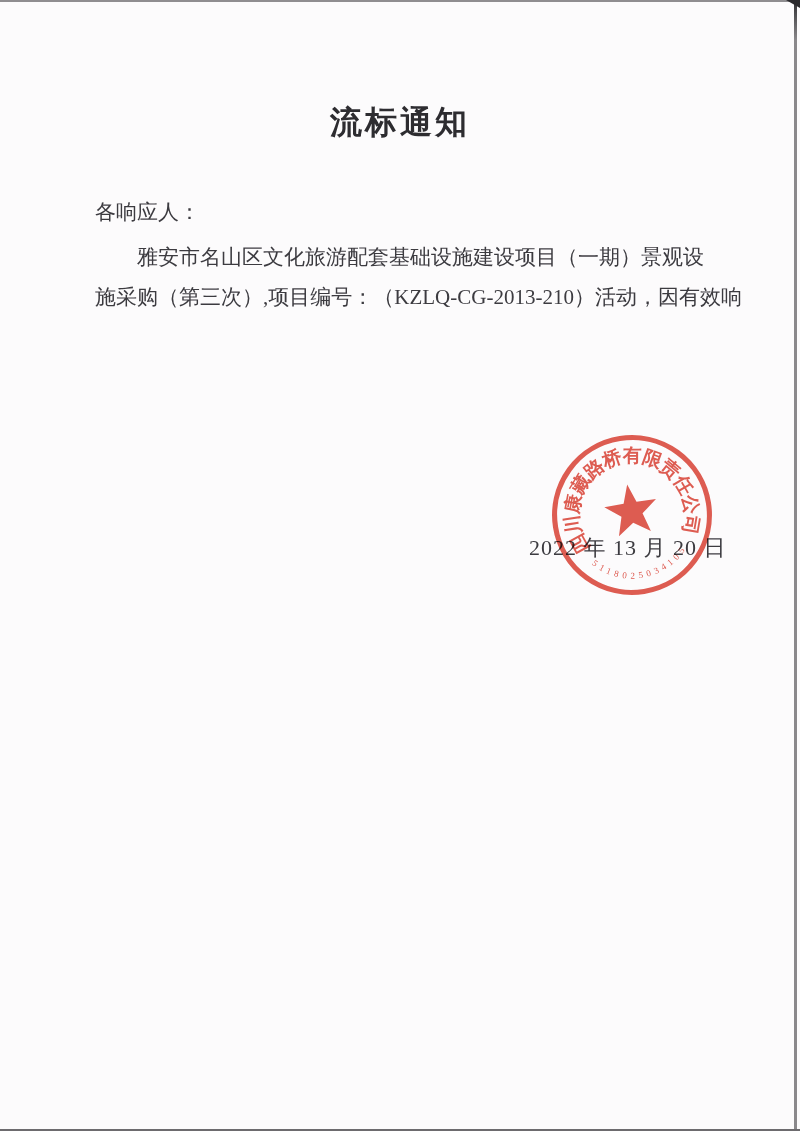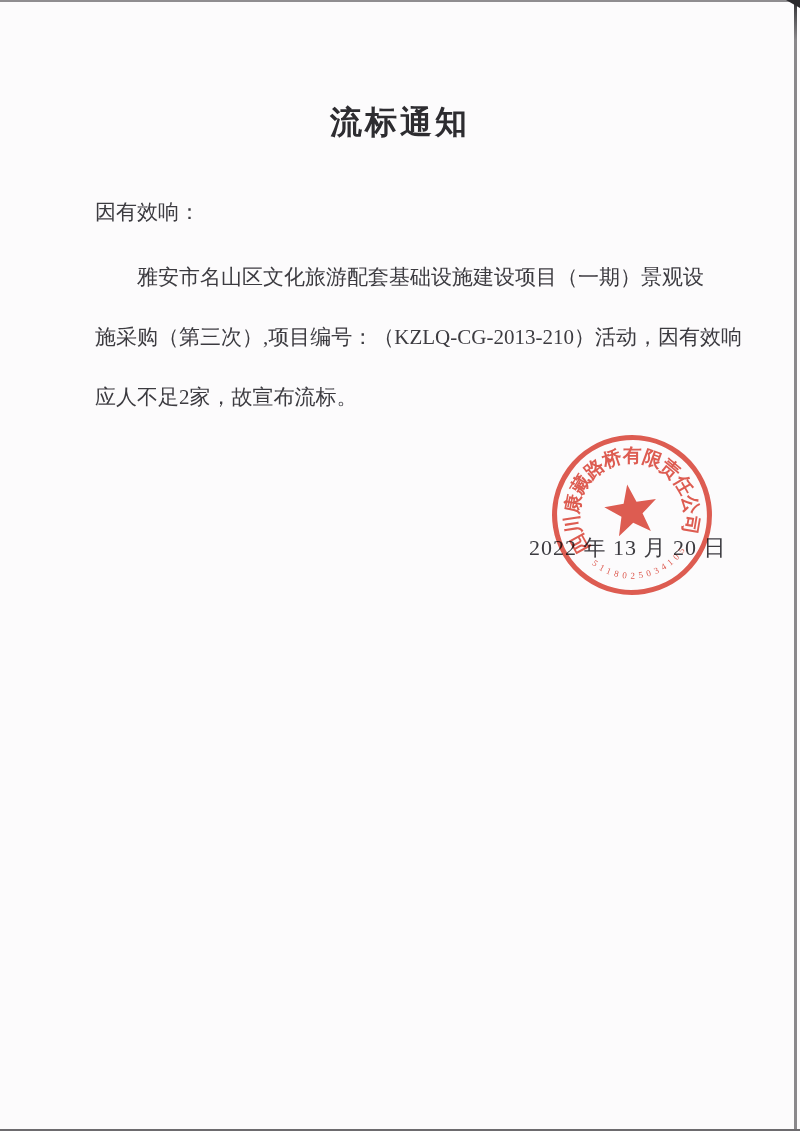--- a/index.html
+++ b/index.html
@@ -24,21 +24,21 @@
     letter-spacing:3px;color:#2d2c30;line-height:1.2;
   }
   .salutation{
     position:absolute;left:95px;top:192px;
     font-size:21px;line-height:40px;height:40px;
   }
   .body-block{
     position:absolute;left:95px;top:237px;width:645px;
     font-size:21px;line-height:40px;
   }
-  .body-line{height:40px;white-space:nowrap;margin-top:20px;}
+  .body-line{height:40px;white-space:nowrap;}
   .body-line.indent{padding-left:42px;}
   .purchaser{
     position:absolute;left:375px;top:443px;
     font-size:21px;line-height:40px;height:40px;white-space:nowrap;
   }
   .date{
     position:absolute;left:529px;top:528px;
     font-size:22px;line-height:40px;height:40px;white-space:nowrap;
     letter-spacing:1px;
   }
@@ -48,26 +48,25 @@
     transform:rotate(-9deg);
   }
 </style>
 </head>
 <body>
 
 <div class="page">
 
   <div class="title">流标通知</div>
 
-  <div class="salutation">因有效响：</div>
+  <div class="salutation">各响应人：</div>
 
   <div class="body-block">
     <div class="body-line indent">雅安市名山区文化旅游配套基础设施建设项目（一期）景观设</div>
     <div class="body-line">施采购（第三次）,项目编号：（KZLQ-CG-2013-210）活动，因有效响</div>
-    <div class="body-line">应人不足2家，故宣布流标。</div>
   </div>
 
 
   <div class="date">2022 年 13 月 20 日</div>
 
   <svg class="stamp" viewBox="0 0 200 200" xmlns="http://www.w3.org/2000/svg" xmlns:xlink="http://www.w3.org/1999/xlink">
     <defs>
       <path id="seal-top-arc" d="M 46.3,131 A 62,62 0 1 1 153.7,131" fill="none"></path>
       <path id="seal-bottom-arc" d="M 43.3,147.6 A 74,74 0 0 0 156.7,147.6" fill="none"></path>
     </defs>

